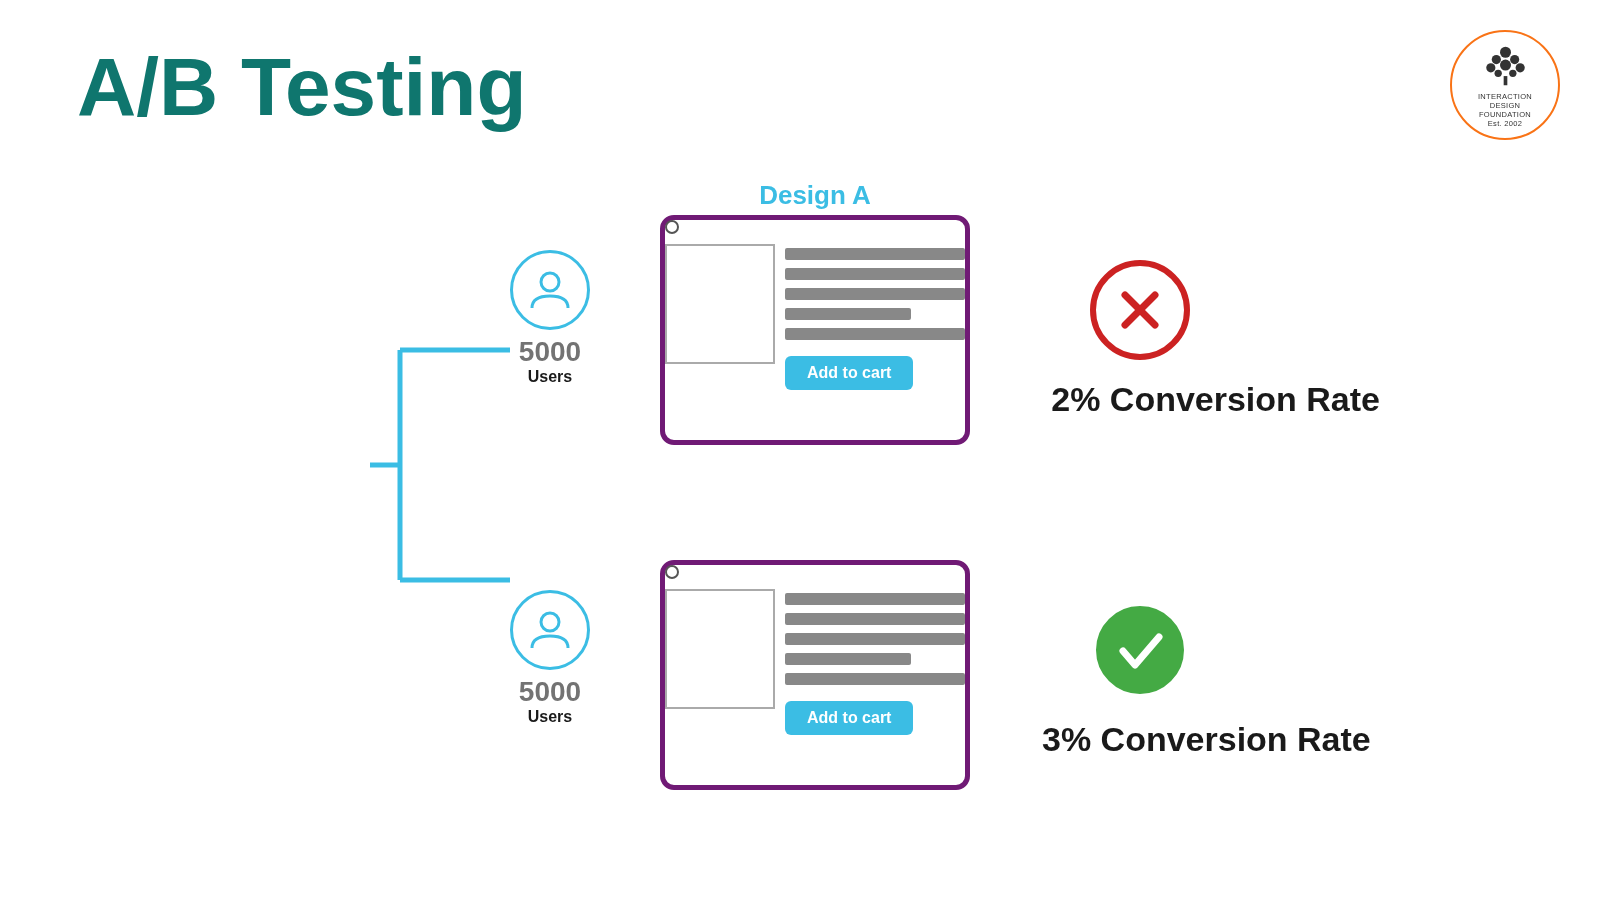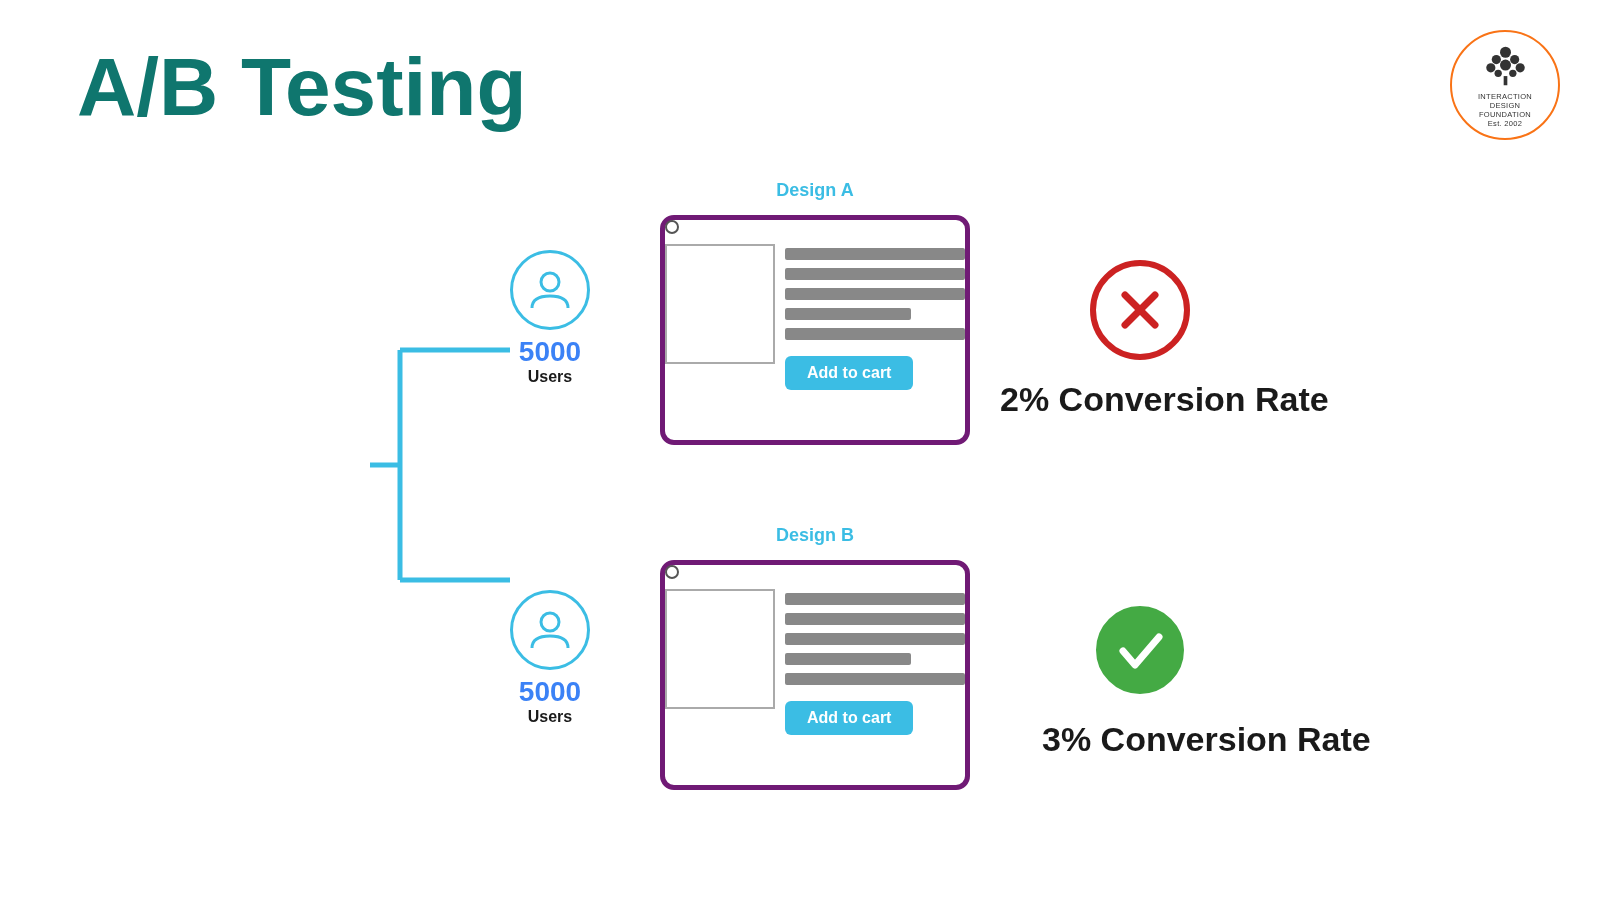--- a/index.html
+++ b/index.html
@@ -126,21 +126,21 @@
     }
 
     .user-label {
       text-align: center;
       margin-top: 6px;
     }
 
     .user-count {
       font-size: 28px;
       font-weight: 900;
-      color: #3b82f6;
+      color: #737373;
     }
 
     .user-word {
       font-size: 16px;
       font-weight: 700;
       color: #1a1a1a;
     }
 
     
     .browser-mockup {
@@ -213,21 +213,21 @@
       border-radius: 6px;
       padding: 8px 22px;
       font-size: 16px;
       font-weight: 700;
       cursor: pointer;
     }
 
     
     .design-label {
       position: absolute;
-      font-size: 18px;
+      font-size: 26px;
       font-weight: 700;
       color: #3bbde4;
       text-align: center;
     }
 
     .design-label-a {
       left: 660px;
       top: 20px;
       width: 310px;
     }
@@ -264,20 +264,21 @@
     }
 
     .result-text-a {
       position: absolute;
       left: 1000px;
       top: 220px;
       font-size: 34px;
       font-weight: 900;
       color: #1a1a1a;
       width: 380px;
+      text-align: right;
     }
 
     .result-text-b {
       position: absolute;
       left: 1042px;
       top: 560px;
       font-size: 34px;
       font-weight: 900;
       color: #1a1a1a;
       width: 380px;
@@ -378,21 +379,20 @@
 
   <div class="result-icon result-icon-a">
     <svg width="50" height="50" viewBox="0 0 50 50">
       <line x1="10" y1="10" x2="40" y2="40" stroke="#cc2222" stroke-width="7" stroke-linecap="round"></line>
       <line x1="40" y1="10" x2="10" y2="40" stroke="#cc2222" stroke-width="7" stroke-linecap="round"></line>
     </svg>
   </div>
 
   <div class="result-text-a">2% Conversion Rate</div>
 
-  <div class="design-label design-label-b">Design B</div>
 
   <div class="user-icon-bottom">
     <div class="user-circle">
       <svg width="44" height="44" viewBox="0 0 44 44">
         <circle cx="22" cy="14" r="9" fill="none" stroke="#3bbde4" stroke-width="3"></circle>
         <path d="M4 40 Q4 28 22 28 Q40 28 40 40" fill="none" stroke="#3bbde4" stroke-width="3"></path>
       </svg>
     </div>
     <div class="user-label">
       <div class="user-count">5000</div>

